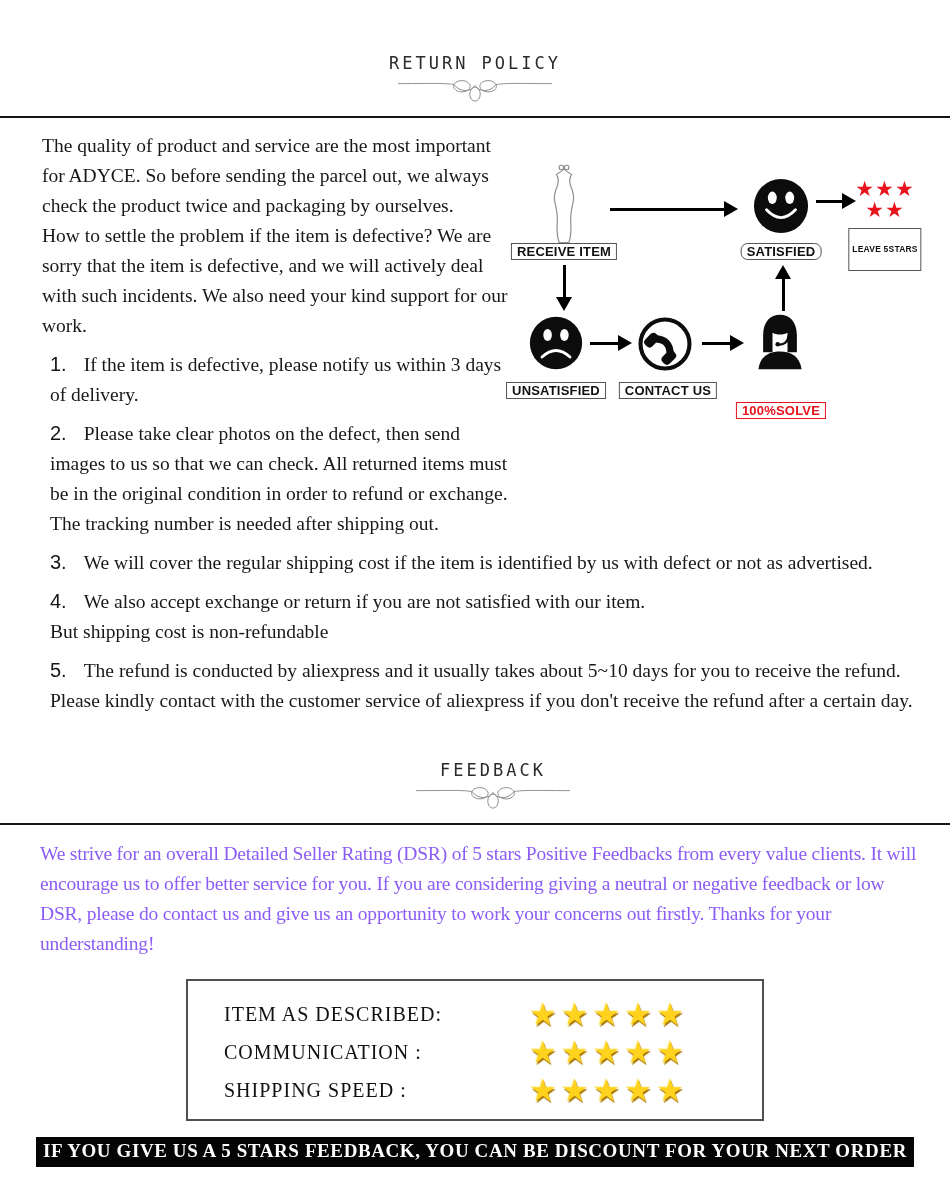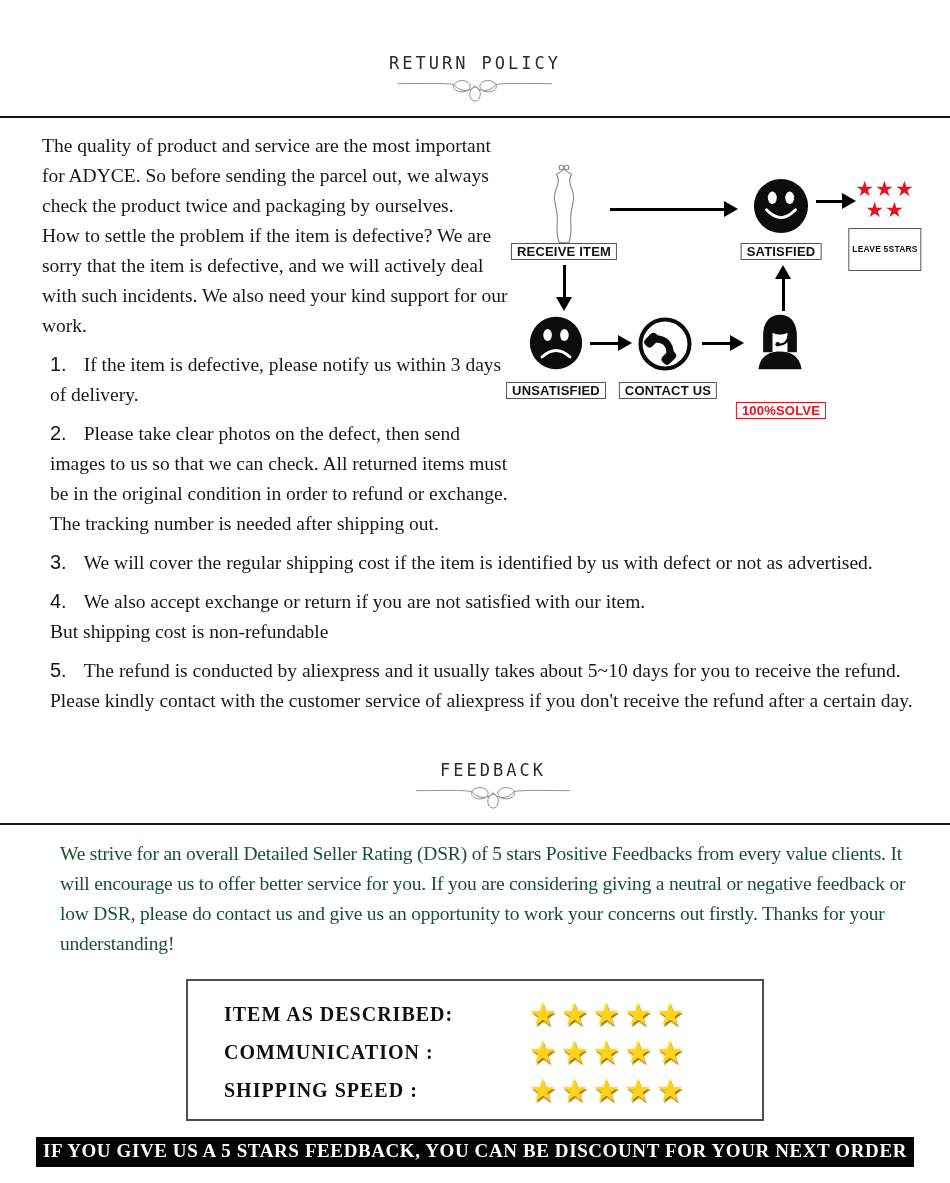--- a/index.html
+++ b/index.html
@@ -62,31 +62,31 @@
   }
   
   p.li { margin:8px; }
   p.li .num {
     font-family:"Liberation Sans", sans-serif;
     font-size:20px; margin-right:17px; color:#161616;
   }
   
   .fb-header { margin-top:44px;padding-left:36px; }
   .fb-para {
-    padding:14px 26px 0 60px;
-    font-size:19.5px; line-height:30px; letter-spacing:-0.2px; color:#14532d;
+    padding:14px 26px 0 40px;
+    font-size:19.5px; line-height:30px; letter-spacing:-0.2px; color:#8b5cf6;
   }
   .ratings {
     width:578px; margin:20px auto 0 auto;
     border:2px solid #4f4f4f;
     padding:14px 0 10px 36px;
   }
   .rating-row { display:flex; align-items:center; height:38px; }
   .rating-row .rlabel {
-    width:305px; font-weight:bold; font-size:20px; letter-spacing:1px; color:#111;
+    width:305px; font-weight:normal; font-size:20px; letter-spacing:1px; color:#111;
   }
   .rating-row .rstars {
     font-size:31px; line-height:31px; letter-spacing:4px;
     color:#ffd21e;
     text-shadow:1px 2px 1px #a87800, -1px -1px 0 #fff3b0;
   }
   .banner {
     margin:16px 36px 0 36px; background:#040404; color:#fdfdfd;
     text-align:center; font-weight:bold; font-size:19px;
     letter-spacing:0.6px; padding:3px 0 5px 0;
@@ -137,21 +137,21 @@
       </div>
 
       <div class="fc-icon" style="left:230px; top:46px;">
         <svg width="58" height="58" viewBox="0 0 60 60">
           <circle cx="30" cy="30" r="28" fill="#0c0c0c"></circle>
           <ellipse cx="21" cy="21.5" rx="4.6" ry="6.4" fill="#fff"></ellipse>
           <ellipse cx="39" cy="21.5" rx="4.6" ry="6.4" fill="#fff"></ellipse>
           <path d="M15,34 Q30,50 45,34" stroke="#fff" stroke-width="3" fill="none" stroke-linecap="round"></path>
         </svg>
       </div>
-      <div class="fc-label" style="left:259px; top:112px;">SATISFIED</div>
+      <div class="fc-label" style="left:259px; top:112px;border-radius:7px;">SATISFIED</div>
 
       <div class="harrow" style="left:294px; top:62px; width:40px;">
         <div class="shaft"></div>
           <div class="head"></div>
       </div>
 
       <div class="stars-red" style="left:330px; top:48px; width:66px;">
         <div>★★★</div>
         <div>★★</div>
       </div>

